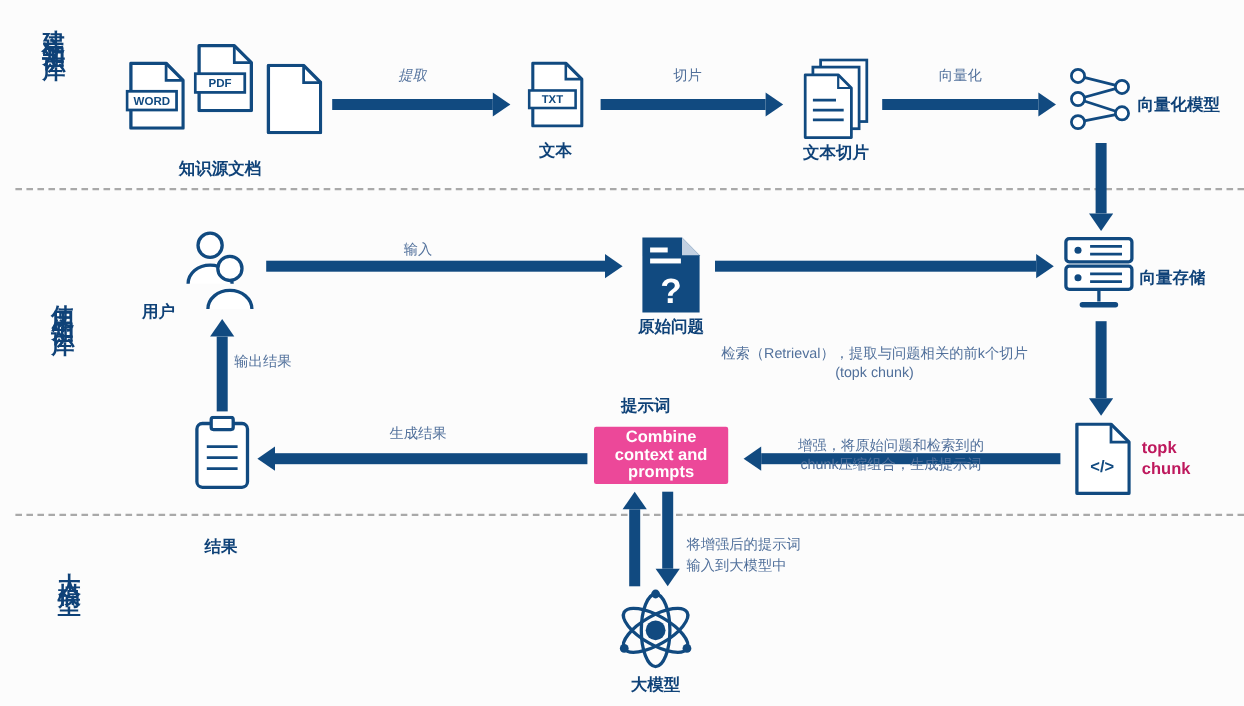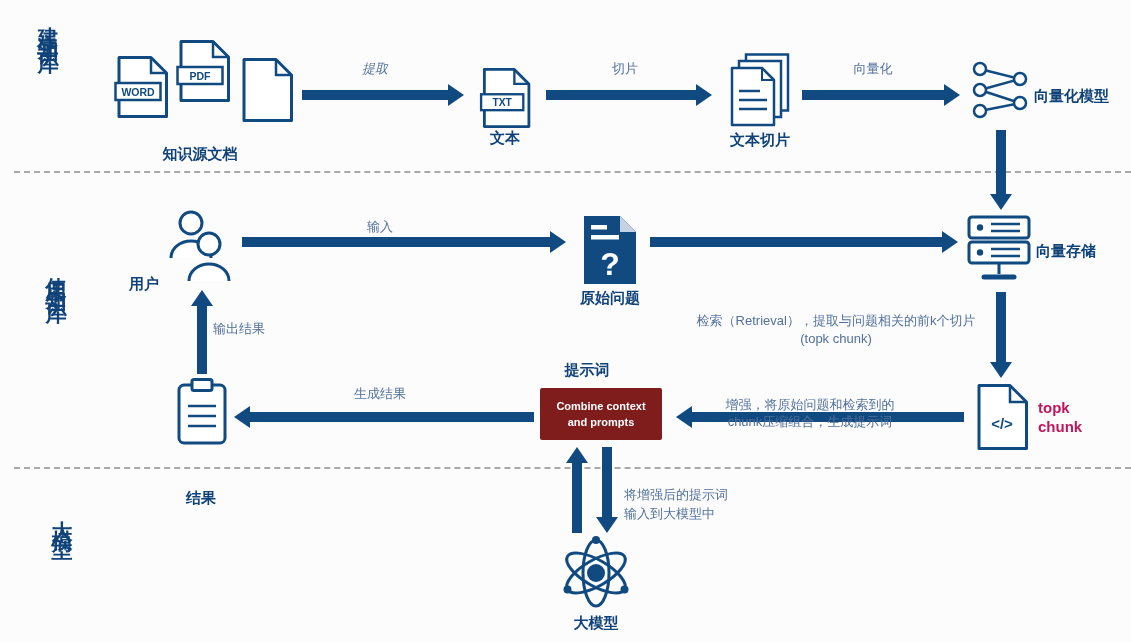--- a/index.html
+++ b/index.html
@@ -25,21 +25,21 @@
   .arr.v { width:10px; }
   .arr.right::after { content:""; position:absolute; left:100%; top:50%; transform:translateY(-50%);
       border-top:11px solid transparent; border-bottom:11px solid transparent; border-left:16px solid #114a80; }
   .arr.left::before { content:""; position:absolute; right:100%; top:50%; transform:translateY(-50%);
       border-top:11px solid transparent; border-bottom:11px solid transparent; border-right:16px solid #114a80; }
   .arr.down::after { content:""; position:absolute; top:100%; left:50%; transform:translateX(-50%);
       border-left:11px solid transparent; border-right:11px solid transparent; border-top:16px solid #114a80; }
   .arr.up::before { content:""; position:absolute; bottom:100%; left:50%; transform:translateX(-50%);
       border-left:11px solid transparent; border-right:11px solid transparent; border-bottom:16px solid #114a80; }
 
-  .combine-box { position:absolute; background:#7f1d1d; color:#fff; font-size:11px; font-weight:700;
+  .combine-box { position:absolute; background:#ec4899; color:#fff; font-size:15px; font-weight:700;
       display:flex; align-items:center; justify-content:center; text-align:center;
       line-height:16px; padding:4px 10px; border-radius:2px; }
 </style>
 </head>
 <body>
 
 <div class="canvas">
 
   <div class="dash" style="top:171px;"></div>
   <div class="dash" style="top:467px;"></div>
@@ -71,21 +71,21 @@
       <path d="M5 1.5 H37 L52.5 17 V62.5 H5 Z" fill="#fff" stroke="#114a80" stroke-width="3" stroke-linejoin="round"></path>
       <path d="M37 1.5 V17 H52.5" fill="none" stroke="#114a80" stroke-width="2.5"></path>
     </svg>
   </div>
 
   <div class="node-label" style="left:116px; top:144px; width:168px;">知识源文档</div>
 
   <div class="arr h right" style="left:302px; top:90px; width:146px;"></div>
   <div class="edge-label" style="left:320px; top:60px; width:110px;font-style:italic;">提取</div>
 
-  <div class="icon" style="left:478px; top:56px; width:54px; height:60px;margin-top:12px;">
+  <div class="icon" style="left:478px; top:56px; width:54px; height:60px;">
     <svg viewBox="0 0 54 64">
       <path d="M5 1.5 H37 L52.5 17 V62.5 H5 Z" fill="#fff" stroke="#114a80" stroke-width="3" stroke-linejoin="round"></path>
       <path d="M37 1.5 V17 H52.5" fill="none" stroke="#114a80" stroke-width="2.5"></path>
       <rect x="1.5" y="28" width="45" height="17" fill="#fff" stroke="#114a80" stroke-width="2.5"></rect>
       <text x="24" y="40.5" text-anchor="middle" font-size="11" font-weight="bold" fill="#114a80">TXT</text>
     </svg>
   </div>
   <div class="node-label" style="left:474px; top:128px; width:62px;">文本</div>
 
   <div class="arr h right" style="left:546px; top:90px; width:150px;"></div>
@@ -161,24 +161,24 @@
       <line x1="25" y1="10" x2="54" y2="10" stroke="#114a80" stroke-width="2.5"></line>
       <line x1="25" y1="17" x2="54" y2="17" stroke="#114a80" stroke-width="2.5"></line>
       <rect x="3" y="28" width="60" height="21" rx="3" fill="#fff" stroke="#114a80" stroke-width="3"></rect>
       <circle cx="14" cy="38.5" r="3.2" fill="#114a80"></circle>
       <line x1="25" y1="35" x2="54" y2="35" stroke="#114a80" stroke-width="2.5"></line>
       <line x1="25" y1="42" x2="54" y2="42" stroke="#114a80" stroke-width="2.5"></line>
       <line x1="33" y1="49" x2="33" y2="60" stroke="#114a80" stroke-width="3"></line>
       <line x1="18" y1="63" x2="48" y2="63" stroke="#114a80" stroke-width="5" stroke-linecap="round"></line>
     </svg>
   </div>
-  <div class="node-label lbl-left" style="left:1036px; top:243px; width:68px;font-family:Liberation Mono, monospace;">向量存储</div>
+  <div class="node-label lbl-left" style="left:1036px; top:243px; width:68px;">向量存储</div>
 
   <div class="arr v down" style="left:996px; top:292px; height:70px;"></div>
-  <div class="edge-label" style="left:653px; top:312px; width:366px; line-height:18px;">
+  <div class="edge-label" style="left:612px; top:312px; width:366px; line-height:18px;">
     <div>检索（Retrieval），提取与问题相关的前k个切片</div>
     <div>(topk chunk)</div>
   </div>
 
   <div class="icon" style="left:974px; top:384px; width:54px; height:66px;">
     <svg viewBox="0 0 54 66">
       <path d="M5 1.5 H36 L52.5 18 V64.5 H5 Z" fill="#fff" stroke="#114a80" stroke-width="3" stroke-linejoin="round"></path>
       <path d="M36 1.5 V18 H52.5" fill="none" stroke="#114a80" stroke-width="2.5"></path>
       <text x="28" y="45" text-anchor="middle" font-size="15" font-weight="bold" fill="#114a80">&lt;/&gt;</text>
     </svg>

